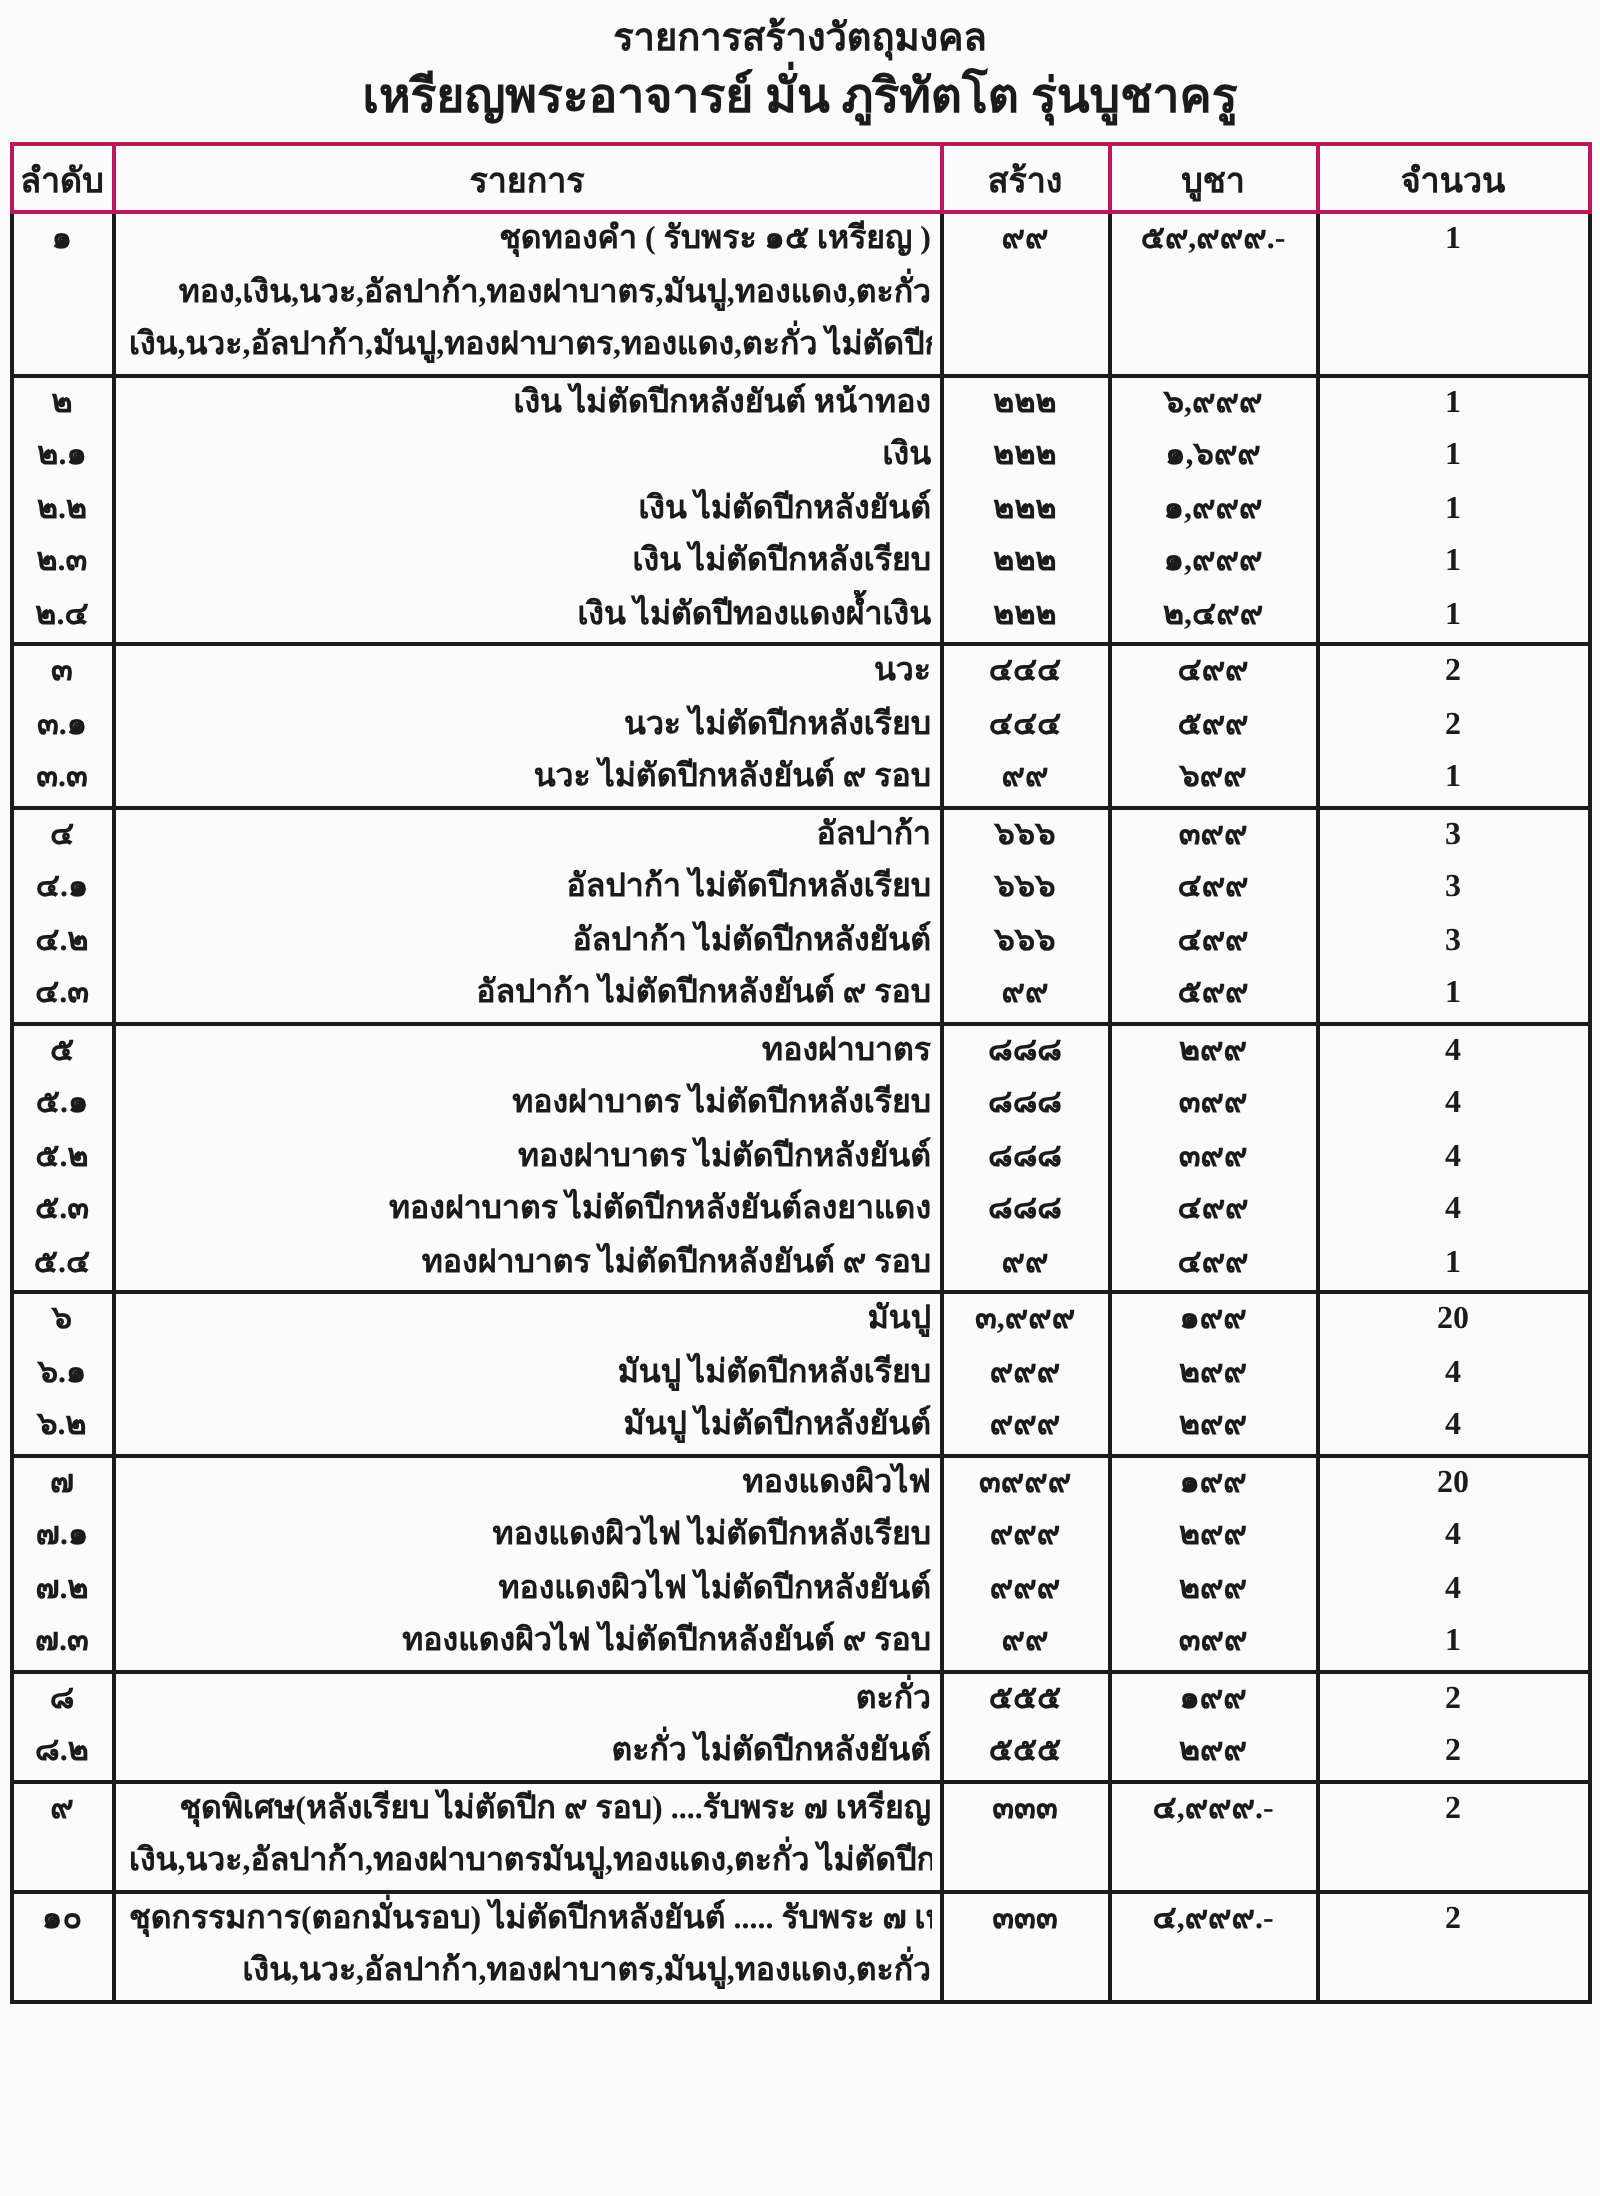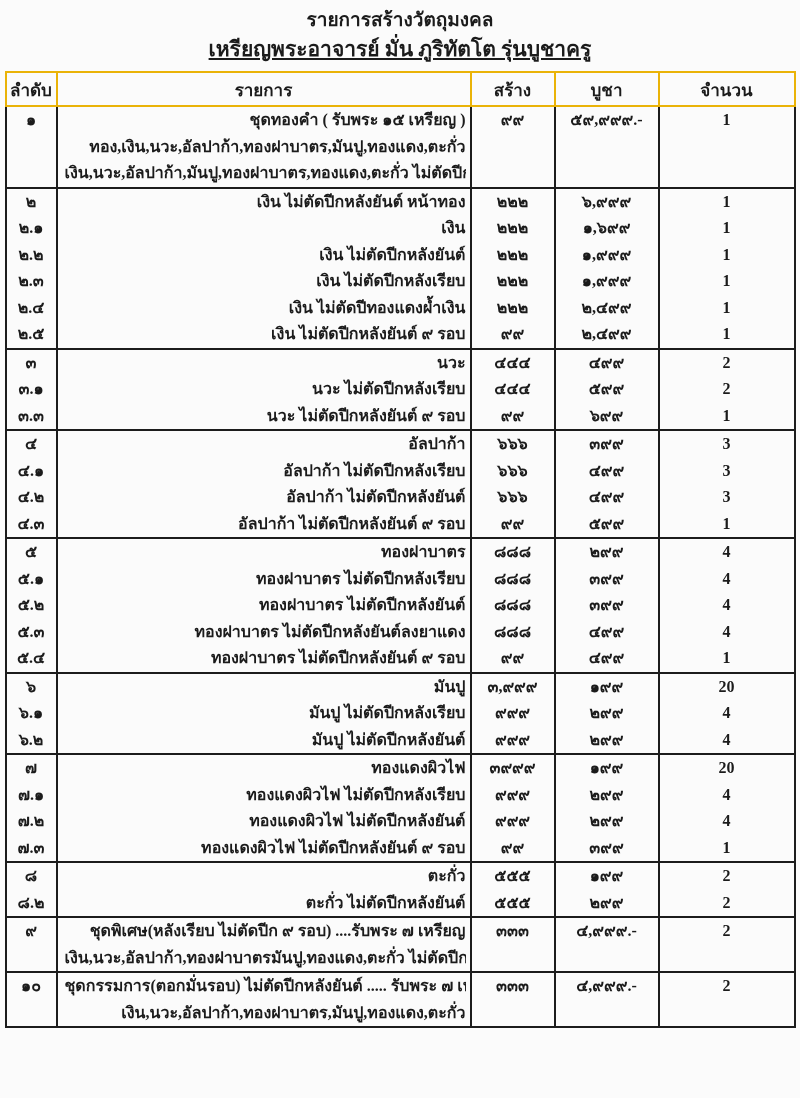--- a/index.html
+++ b/index.html
@@ -20,39 +20,38 @@
     text-align: center;
     padding-top: 7px;
     height: 62px;
   }
   .title-line1 {
     font-size: 19px;
     font-weight: bold;
     line-height: 26px;
   }
   .title-line2 {
-    font-size: 21px;
+    font-size: 24px;
     font-weight: bold;
     line-height: 32px;
-    text-decoration: underline;
   }
   table.main {
     border-collapse: collapse;
     table-layout: fixed;
     margin: 2px auto 0 auto;
     width: 789px;
     border: 2px solid #1c1c1c;
   }
   col.c-no   { width: 51px; }
   col.c-item { width: 414px; }
   col.c-made { width: 84px; }
   col.c-price{ width: 104px; }
   col.c-qty  { width: 136px; }
   th {
-    border: 2px solid #eab308;
+    border: 2px solid #be185d;
     font-size: 17px;
     font-weight: bold;
     height: 32px;
     text-align: center;
     padding: 0;
     background: #fbfbfb;
   }
   td {
     border-left: 2px solid #1c1c1c;
     border-right: 2px solid #1c1c1c;
@@ -150,29 +149,20 @@
         </tr>
         <tr>
           <td class="no">๒.๔</td>
           <td class="item">
             <div class="item-line">เงิน ไม่ตัดปีทองแดงผ้ำเงิน</div>
           </td>
           <td class="made">๒๒๒</td>
           <td class="price">๒,๔๙๙</td>
           <td class="qty">1</td>
         </tr>
-        <tr>
-          <td class="no">๒.๕</td>
-          <td class="item">
-            <div class="item-line">เงิน ไม่ตัดปีกหลังยันต์ ๙ รอบ</div>
-          </td>
-          <td class="made">๙๙</td>
-          <td class="price">๒,๔๙๙</td>
-          <td class="qty">1</td>
-        </tr>
         <tr class="group-start">
           <td class="no">๓</td>
           <td class="item">
             <div class="item-line">นวะ</div>
           </td>
           <td class="made">๔๔๔</td>
           <td class="price">๔๙๙</td>
           <td class="qty">2</td>
         </tr>
         <tr>

